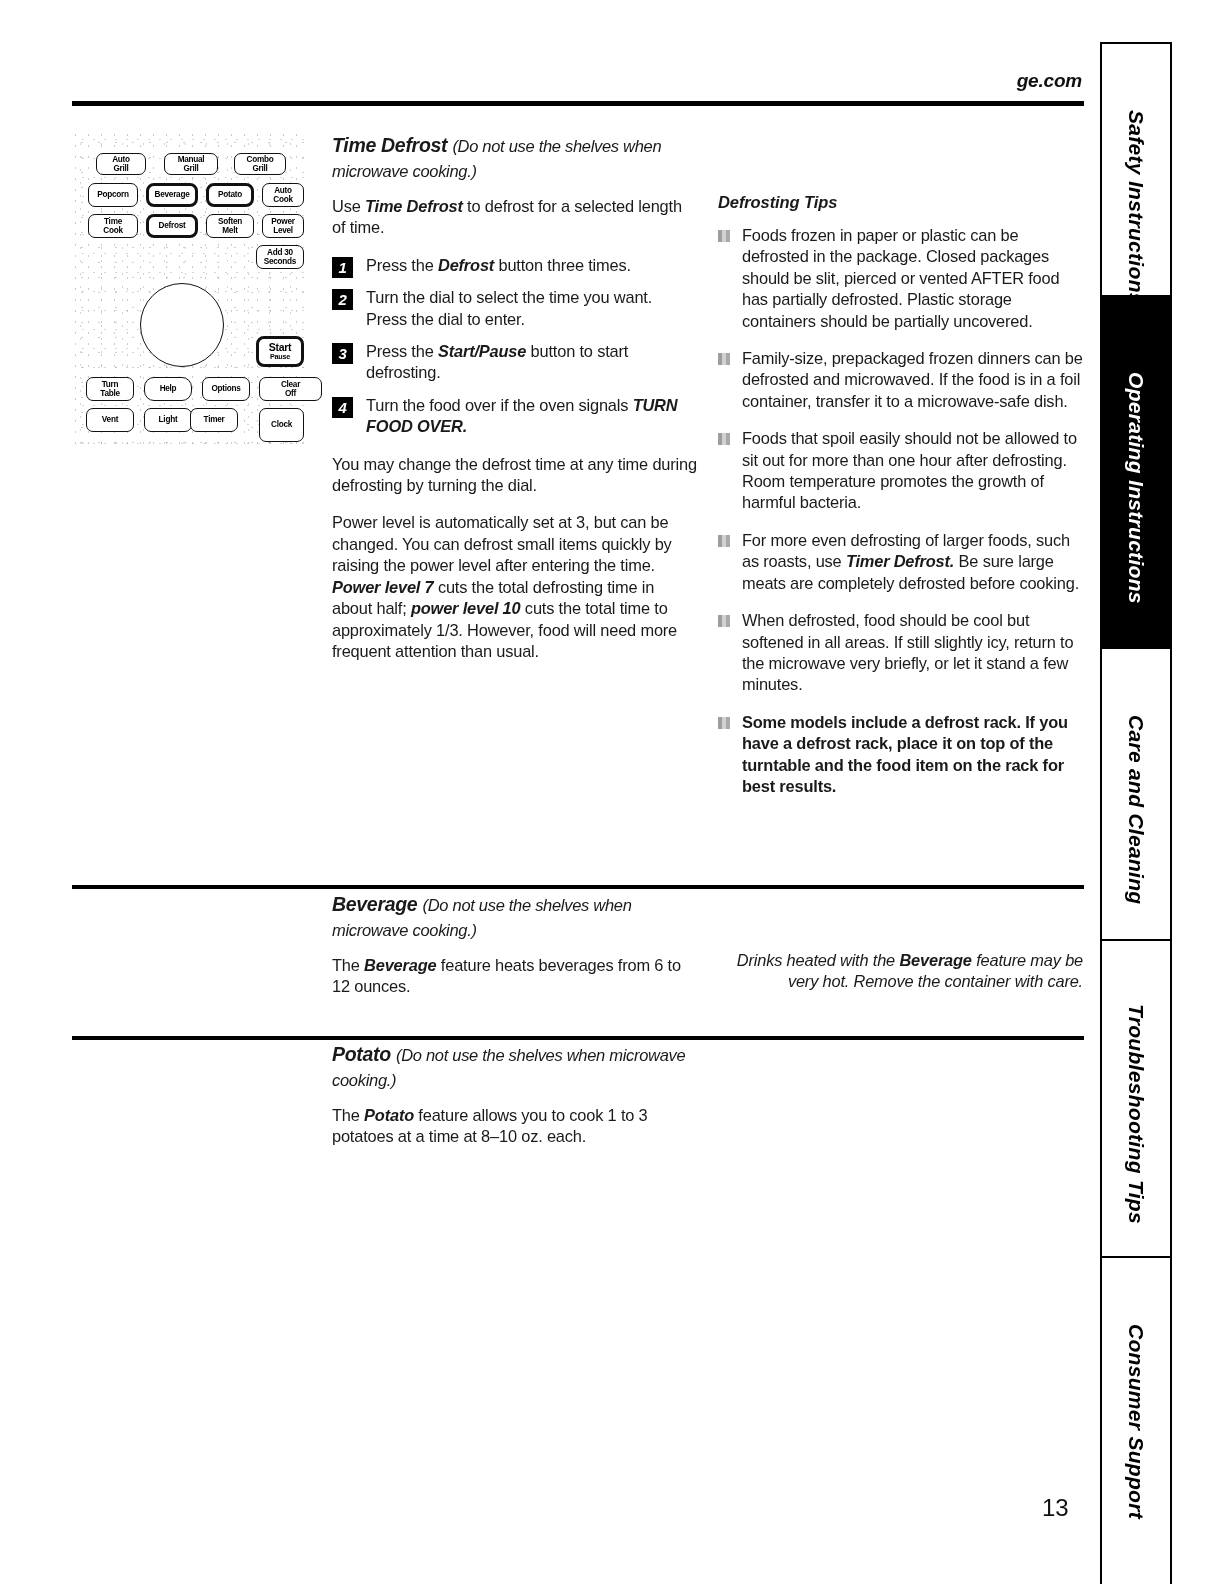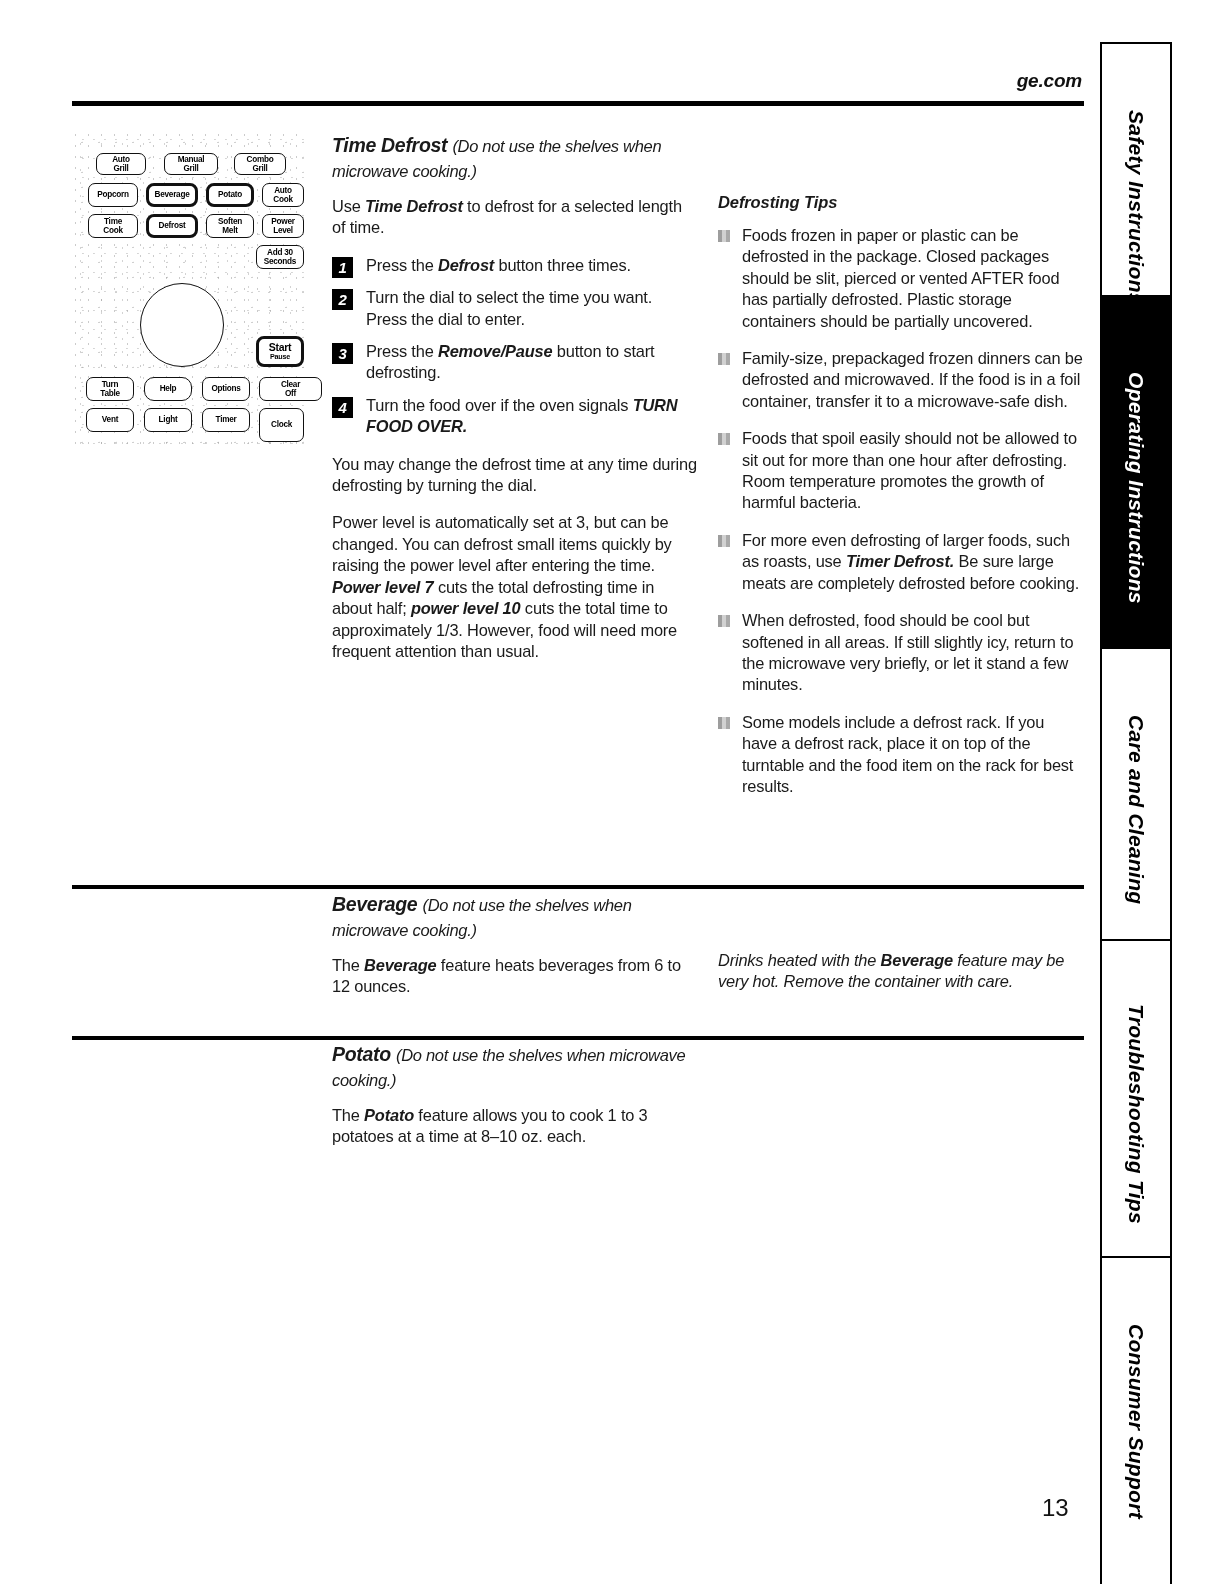--- a/index.html
+++ b/index.html
@@ -142,21 +142,21 @@
   }
 
   p.body {
     font-size: 16.4px;
     line-height: 21.4px;
     letter-spacing: -0.18px;
     margin-bottom: 16px;
   }
   p.body:last-child { margin-bottom: 0; }
   .bi { font-weight: bold; font-style: italic; }
-  .it { font-style: italic; }
+  .it { font-style: italic; text-align: right; }
 
   
   .steps { margin-top: 2px; margin-bottom: 16px; }
   .step {
     position: relative;
     padding-left: 34px;
     margin-bottom: 11px;
     font-size: 16.4px;
     line-height: 21.4px;
     letter-spacing: -0.18px;
@@ -179,21 +179,21 @@
 
   
   .tip {
     position: relative;
     padding-left: 24px;
     margin-bottom: 16px;
     font-size: 16.4px;
     line-height: 21.4px;
     letter-spacing: -0.18px;
   }
-  .tip:last-child { margin-bottom: 4px; }
+  .tip:last-child { margin-bottom: 4px; font-weight: bold; }
   .tip-bullet {
     position: absolute;
     left: 0;
     top: 5px;
     width: 12px;
     height: 12px;
     background:
       linear-gradient(90deg, #8c8c8c 33%, #c9c9c9 33% 66%, #9a9a9a 66%);
     opacity: .85;
   }
@@ -356,21 +356,21 @@
       <div class="btn" style="left: 12px; top: 275px; width: 48px; height: 24px;">
         <div>
           <span style="display:block">Vent</span>
         </div>
       </div>
       <div class="btn" style="left: 70px; top: 275px; width: 48px; height: 24px;">
         <div>
           <span style="display:block">Light</span>
         </div>
       </div>
-      <div class="btn" style="left: 128px; top: 275px; width: 48px; height: 24px;">
+      <div class="btn" style="left: 116px; top: 275px; width: 48px; height: 24px;">
         <div>
           <span style="display:block">Timer</span>
         </div>
       </div>
       <div class="btn" style="left: 185px; top: 275px; width: 45px; height: 34px;">
         <div>
           <span style="display:block">Clock</span>
         </div>
       </div>
       <div class="btn start" style="left: 182px; top: 203px; width: 48px; height: 31px;">
@@ -387,21 +387,21 @@
       <span class="paren">(Do not use the shelves when microwave cooking.)</span>
     </h2>
 
     <p class="body">
       <span>Use </span><span class="bi">Time Defrost</span><span> to defrost for a selected length of time.</span>
     </p>
 
     <div class="steps" id="steps-container">
         <div class="step"><span class="step-num">1</span><span>Press the <span class="bi">Defrost</span> button three times.</span></div>
         <div class="step"><span class="step-num">2</span><span>Turn the dial to select the time you want. Press the dial to enter.</span></div>
-        <div class="step"><span class="step-num">3</span><span>Press the <span class="bi">Remove/Pause</span> button to start defrosting.</span></div>
+        <div class="step"><span class="step-num">3</span><span>Press the <span class="bi">Start/Pause</span> button to start defrosting.</span></div>
         <div class="step"><span class="step-num">4</span><span>Turn the food over if the oven signals <span class="bi">TURN FOOD OVER.</span></span></div>
       </div>
 
     <p class="body">You may change the defrost time at any time during defrosting by turning the dial.</p>
 
     <p class="body">
       <span>Power level is automatically set at 3, but can be changed. You can defrost small items quickly by raising the power level after entering the time. </span><span class="bi">Power level 7</span><span> cuts the total defrosting time in about half; </span><span class="bi">power level 10</span><span> cuts the total time to approximately 1/3. However, food will need more frequent attention than usual.</span>
     </p>
 
   </div>

